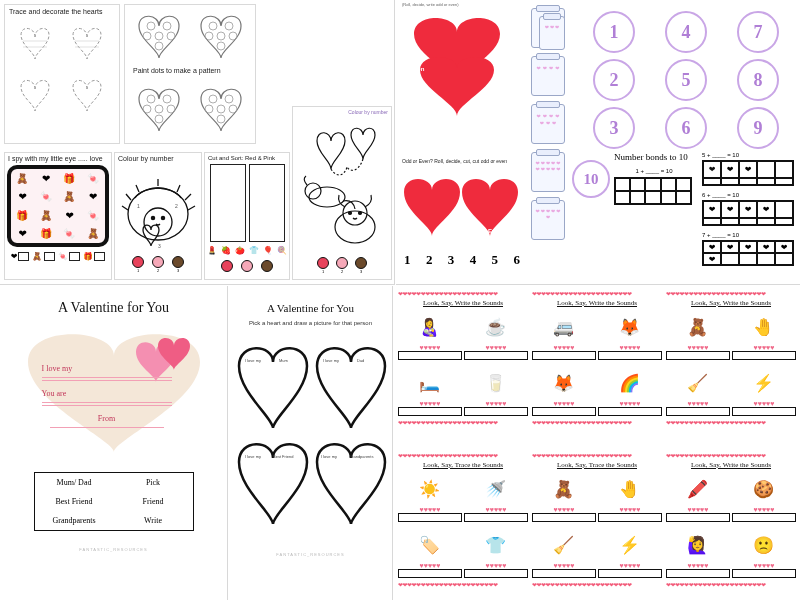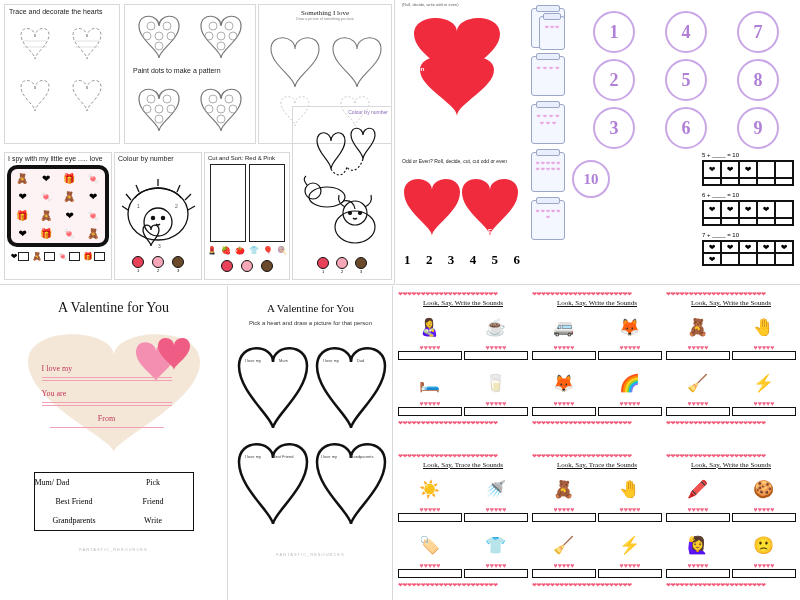--- a/index.html
+++ b/index.html
@@ -110,34 +110,20 @@
         <circle cx="88" cy="20" r="4"></circle>
           <circle cx="104" cy="20" r="4"></circle>
           <circle cx="96" cy="30" r="4"></circle>
         <circle cx="84" cy="30" r="4"></circle>
           <circle cx="108" cy="30" r="4"></circle>
           <circle cx="96" cy="40" r="4"></circle>
       </g>
     </svg>
   </div>
 
-  <div style="position:absolute;left:258px;top:4px;width:134px;height:140px;border:1px solid #d9d9d9;box-sizing:border-box;">
-    <div class="sec-title ttl center" style="padding-top:4px;">Something I love</div>
-    <div class="center" style="font-size:3.5px;color:#888;">Draw a picture of something you love</div>
-    <svg width="132" height="110" viewBox="0 0 132 110">
-      <g fill="none" stroke="#777" stroke-width="1.1">
-        <path d="M36 28 C36 14, 12 12, 12 28 C12 44, 36 56, 36 66 C36 56, 60 44, 60 28 C60 12, 36 14, 36 28 Z"></path>
-        <path d="M98 28 C98 14, 74 12, 74 28 C74 44, 98 56, 98 66 C98 56, 122 44, 122 28 C122 12, 98 14, 98 28 Z"></path>
-      </g>
-      <g fill="none" stroke="#bdbdbd" stroke-width="0.8" stroke-dasharray="2 2">
-        <path d="M36 82 C36 74, 22 73, 22 82 C22 92, 36 99, 36 105 C36 99, 50 92, 50 82 C50 73, 36 74, 36 82 Z"></path>
-        <path d="M96 82 C96 74, 82 73, 82 82 C82 92, 96 99, 96 105 C96 99, 110 92, 110 82 C110 73, 96 74, 96 82 Z"></path>
-      </g>
-    </svg>
-  </div>
 
   <div style="position:absolute;left:4px;top:152px;width:108px;height:128px;border:1px solid #d9d9d9;box-sizing:border-box;">
     <div class="sec-title" style="padding:2px 0 0 3px;">I spy with my little eye ..... love</div>
     <div style="margin:3px auto 0;width:94px;height:74px;border:4px solid #111;border-radius:10px;background:#fdf2f4;
                 display:grid;grid-template-columns:repeat(4,1fr);grid-template-rows:repeat(4,1fr);font-size:10px;
                 align-items:center;justify-items:center;">
       <span>🧸</span>
         <span>❤</span>
         <span>🎁</span>
         <span>🍬</span>
@@ -369,20 +355,36 @@
       <div style="padding:8px 2px 0;display:flex;flex-wrap:wrap;gap:1px;justify-content:center;">
         <span class="heartmini">❤</span>
           <span class="heartmini">❤</span>
           <span class="heartmini">❤</span>
       </div>
       </div>
   </div>
 
   <div class="numcircle" style="position:absolute;left:176px;top:160px;width:34px;height:34px;font-size:15px;">10</div>
 
+  <div style="position:absolute;left:218px;top:152px;width:80px;">
+    <div class="ttl" style="font-size:9px;">Number bonds to 10</div>
+    <div style="font-size:6px;margin-top:6px;text-align:center;">1 + ____ = 10</div>
+    <div class="tenframe" style="width:78px;height:28px;margin-top:3px;">
+      <div></div>
+        <div></div>
+        <div></div>
+        <div></div>
+        <div></div>
+      <div></div>
+        <div></div>
+        <div></div>
+        <div></div>
+        <div></div>
+    </div>
+  </div>
 
   <div style="position:absolute;left:306px;top:152px;width:94px;">
     <div style="font-size:6px;">5 + ____ = 10</div>
     <div style="display:grid;grid-template-columns:repeat(5,1fr);width:92px;height:26px;border:1px solid #111;box-sizing:border-box;margin:2px 0 6px;">
       <div style="border:1px solid #111;display:flex;align-items:center;justify-content:center;font-size:8px;color:#111;">❤</div>
       <div style="border:1px solid #111;display:flex;align-items:center;justify-content:center;font-size:8px;">❤</div>
       <div style="border:1px solid #111;display:flex;align-items:center;justify-content:center;font-size:8px;">❤</div>
       <div style="border:1px solid #111;"></div>
         <div style="border:1px solid #111;"></div>
       <div style="border:1px solid #111;"></div>
@@ -436,21 +438,21 @@
       <div style="font-size:8px;color:#c2365a;font-family:'Liberation Serif',serif;">You are</div>
       <div class="writeline" style="margin:4px 0 2px;"></div>
       <div class="writeline" style="margin:0 0 8px;"></div>
       <div style="font-size:8px;color:#c2365a;font-family:'Liberation Serif',serif;text-align:center;">From</div>
       <div class="writeline" style="margin:4px 8px 0;"></div>
     </div>
   </div>
 
   <div class="tablebox" style="width:160px;margin:18px auto 0;">
     <div style="display:flex;">
-      <div style="flex:1;padding:5px 0;font-size:8px;font-family:'Liberation Serif',serif;">Mum/ Dad</div>
+      <div style="flex:1;text-align:center;padding:5px 0;font-size:8px;font-family:'Liberation Serif',serif;">Mum/ Dad</div>
       <div style="flex:1;text-align:center;padding:5px 0;font-size:8px;font-family:'Liberation Serif',serif;">Pick</div>
     </div>
     <div style="display:flex;">
       <div style="flex:1;text-align:center;padding:5px 0;font-size:8px;font-family:'Liberation Serif',serif;">Best Friend</div>
       <div style="flex:1;text-align:center;padding:5px 0;font-size:8px;font-family:'Liberation Serif',serif;">Friend</div>
     </div>
     <div style="display:flex;">
       <div style="flex:1;text-align:center;padding:5px 0;font-size:8px;font-family:'Liberation Serif',serif;">Grandparents</div>
       <div style="flex:1;text-align:center;padding:5px 0;font-size:8px;font-family:'Liberation Serif',serif;">Write</div>
     </div>

